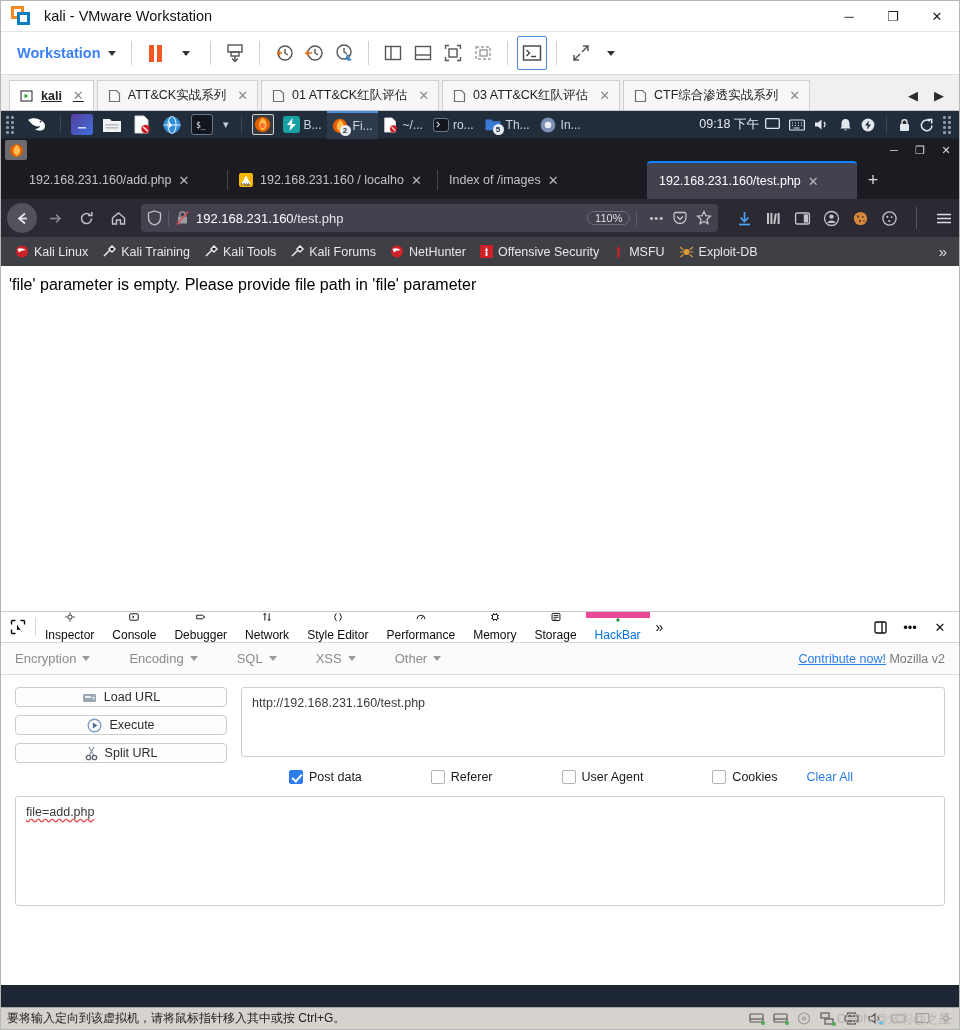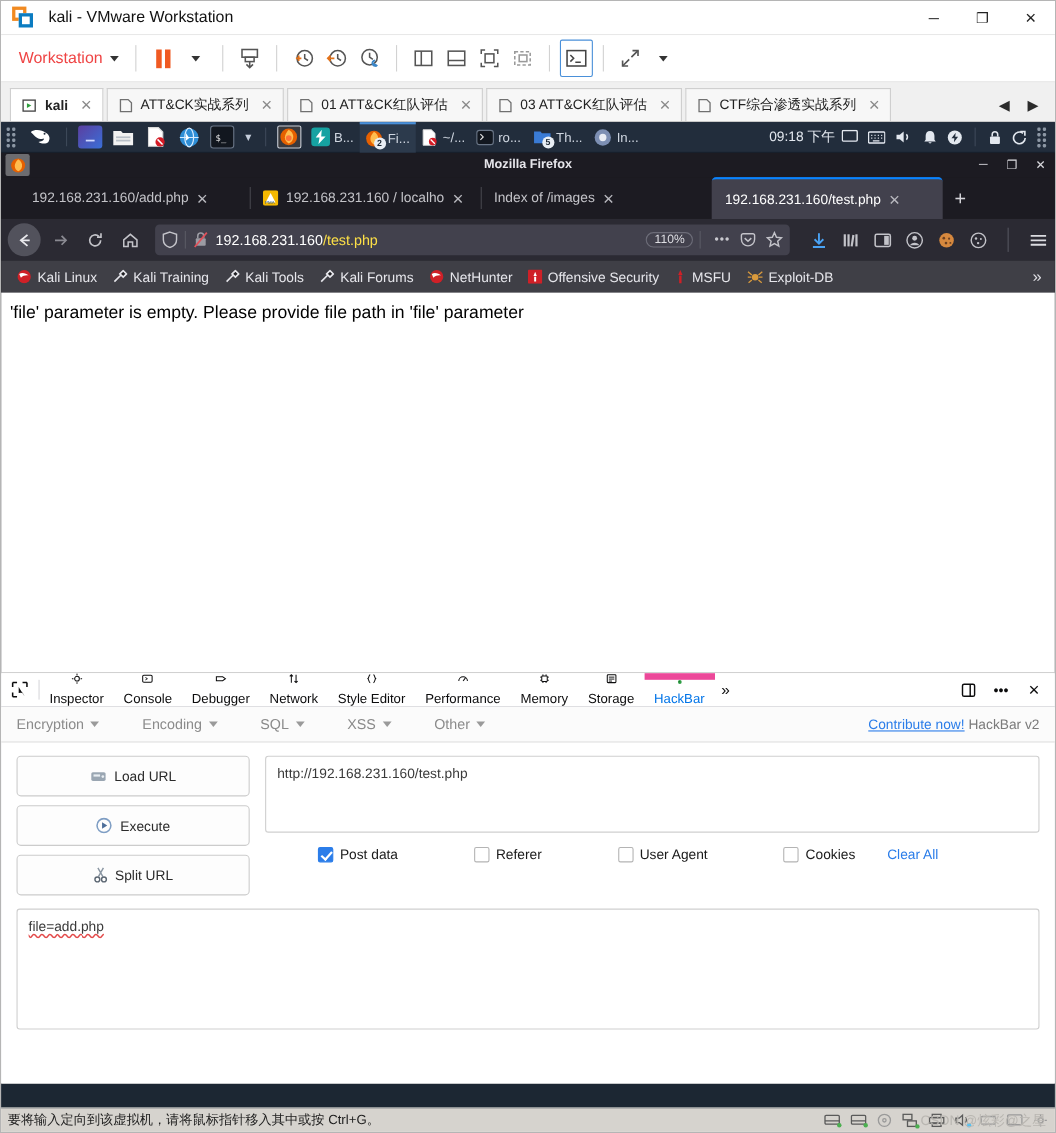--- a/index.html
+++ b/index.html
@@ -32,39 +32,39 @@
   .vm-wincontrols div {
     width:44px;height:31px;display:flex;align-items:center;justify-content:center;
     font-size:13px;color:#222;
   }
 
   
   .vm-toolbar {
     height:43px;background:#ffffff;display:flex;align-items:center;
     border-bottom:1px solid #dcdcdc; flex:0 0 43px; padding-left:10px;
   }
-  .ws-menu { font-size:14.5px;color:#ef4444;display:flex;align-items:center;gap:7px;padding:4px 6px;}
+  .ws-menu { font-size:14.5px;color:#3b82f6;display:flex;align-items:center;gap:7px;padding:4px 6px;font-weight:bold;}
   .caret { width:0;height:0;border-left:4.5px solid transparent;border-right:4.5px solid transparent;border-top:5px solid #333;}
   .tb-sep{width:1px;height:24px;background:#d2d2d2;margin:0 9px;}
   .tb-btn{display:flex;align-items:center;justify-content:center;height:34px;min-width:30px;padding:0 3px;}
   .pause-ic{display:flex;gap:3px;}
   .pause-ic i{display:block;width:5px;height:17px;background:#f05a22;}
   svg{display:block;}
 
   
   .vm-tabstrip{
     height:36px;background:#f0f0f0;display:flex;align-items:flex-end;
     border-bottom:1px solid #c8c8c8;flex:0 0 36px;padding-left:8px;
   }
   .vm-tab{
     height:30px;display:flex;align-items:center;gap:7px;padding:0 9px 0 10px;
     background:#f7f7f7;border:1px solid #cfcfcf;border-bottom:none;margin-right:3px;
     font-size:12.5px;color:#222;white-space:nowrap;
   }
-  .vm-tab.active{background:#ffffff;}
+  .vm-tab.active{background:#ffffff;text-decoration:underline;}
   .vm-tab .tlabel{font-weight:normal;}
   .vm-tab.active .tlabel{font-weight:bold;}
   .vm-tab .tclose{color:#8a8a8a;font-size:13px;margin-left:4px;}
   .vm-tabnav{margin-left:auto;display:flex;align-items:center;gap:6px;padding:0 10px 5px 0;color:#2b2b2b;}
   .vm-tabnav span{font-size:13px;padding:2px 5px;}
 
   
   .kali-screen{flex:1 1 auto;background:#1c2733;display:flex;flex-direction:column;position:relative;overflow:hidden;}
 
   
@@ -104,21 +104,21 @@
   .ff-newtab{width:32px;display:flex;align-items:center;justify-content:center;color:#d5d5da;font-size:18px;}
 
   .ff-nav{height:38px;background:#2b2a33;display:flex;align-items:center;gap:2px;padding:0 6px;flex:0 0 38px;}
   .nav-btn{width:30px;height:30px;border-radius:4px;display:flex;align-items:center;justify-content:center;color:#b9b9c0;}
   .nav-btn.back{background:#52525c;border-radius:50%;color:#e9e9ed;}
   .urlbar{
     flex:1 1 auto;height:28px;background:#42414d;border-radius:4px;display:flex;align-items:center;
     padding:0 6px;margin:0 6px;gap:6px;min-width:0;
   }
   .url-text{font-size:13px;color:#ffffff;white-space:nowrap;}
-  .url-text .dim{color:#fde047;}
+  .url-text .dim{color:#e5e5e5;}
   .urlsep{width:1px;height:16px;background:#5a5a64;}
   .zoombadge{border:1px solid #6c6c78;border-radius:9px;padding:0px 7px;font-size:11px;color:#dedee3;margin-left:auto;}
   .uractions{display:flex;align-items:center;gap:8px;padding-left:6px;}
   .toolicons{display:flex;align-items:center;gap:12px;padding-left:10px;}
   .vline{width:1px;height:22px;background:#55555f;margin:0 6px;}
 
   .ff-bookmarks{height:29px;background:#3f3f46;display:flex;align-items:center;gap:2px;padding:0 8px;color:#e6e6eb;font-size:12.5px;flex:0 0 29px;}
   .bm{display:flex;align-items:center;gap:5px;padding:3px 6px;white-space:nowrap;}
   .bm-more{margin-left:auto;font-size:15px;color:#e0e0e5;padding-right:4px;}
 
@@ -140,21 +140,21 @@
   .hb-menu{height:32px;display:flex;align-items:center;gap:17px;border-bottom:1px solid #e0e0e0;background:#fbfbfb;flex:0 0 32px;padding-left:14px;}
   .hb-menu .mi{display:flex;align-items:center;gap:6px;font-size:13px;color:#8b8b8b;padding:0 14px 0 0;margin-right:8px;}
   .hb-menu .mi .ca{width:0;height:0;border-left:4px solid transparent;border-right:4px solid transparent;border-top:5px solid #9a9a9a;}
   .hb-contrib{margin-left:auto;padding-right:14px;font-size:12.5px;white-space:nowrap;}
   .hb-contrib a{color:#2b7de9;}
   .hb-contrib .v{color:#7b7b7b;}
 
   .hb-body{display:flex;gap:14px;padding:12px 14px 0 14px;}
   .hb-btncol{display:flex;flex-direction:column;gap:8px;width:212px;flex:0 0 212px;}
   .hb-btn{
-    height:37px;border:1px solid #cccccc;border-radius:4px;background:#fdfdfd;
+    height:20px;border:1px solid #cccccc;border-radius:4px;background:#fdfdfd;
     display:flex;align-items:center;justify-content:center;gap:7px;font-size:12.5px;color:#2b2b2b;
   }
   .hb-right{flex:1 1 auto;display:flex;flex-direction:column;}
   .hb-url{
     height:70px;border:1px solid #cfcfcf;border-radius:3px;background:#fff;
     font-size:12.5px;color:#3a3a3a;padding:8px 10px;position:relative;
     font-family:"Liberation Sans",sans-serif;resize:none;overflow:hidden;
   }
   .hb-checks{display:flex;align-items:center;gap:7px;margin-top:13px;font-size:12.5px;color:#1a1a1a;}
   .cbx{width:14px;height:14px;border:1px solid #b4b4b4;border-radius:2px;background:#fff;display:inline-block;vertical-align:middle;}
@@ -509,21 +509,20 @@
 
     <div class="ff-window">
 
       <div class="ff-title">
         <span class="ffico">
           <svg width="15" height="15" viewBox="0 0 17 17">
             <circle cx="8.5" cy="8.5" r="7.2" fill="#e66000"></circle>
             <path d="M8.5 2 C11 3.5 13 6 12.5 9.5 C12 12.5 10 14 8.5 14.5 C7 13.5 5 12 5 9 C5 6.5 6.5 4 8.5 2 Z" fill="#ffbd4f"></path>
           </svg>
         </span>
-        <span class="ttxt">Mozilla Firefox</span>
         <span class="tctl">
           <span>─</span>
           <span>❐</span>
           <span>✕</span>
         </span>
       </div>
 
       <div class="ff-tabs">
         <div class="ff-tab" style="width:218px;">
           <span class="lbl">192.168.231.160/add.php</span>
@@ -823,21 +822,21 @@
             <span class="mi">
               <span>XSS</span>
                 <span class="ca"></span>
             </span>
             <span class="mi">
               <span>Other</span>
                 <span class="ca"></span>
             </span>
             <span class="hb-contrib">
               <a href="#">Contribute now!</a>
-              <span class="v">HackBar v2</span>
+              <span class="v">Mozilla v2</span>
             </span>
           </div>
 
           <div class="hb-body">
             <div class="hb-btncol">
               <div class="hb-btn">
                 <svg width="15" height="13" viewBox="0 0 15 13">
                     <rect x="1" y="3" width="13" height="8" rx="1.5" fill="#9aa6b2"></rect>
                     <rect x="3" y="5" width="6" height="2" fill="#e8edf2"></rect>
                     <circle cx="11.5" cy="7" r="1.2" fill="#e8edf2"></circle>

